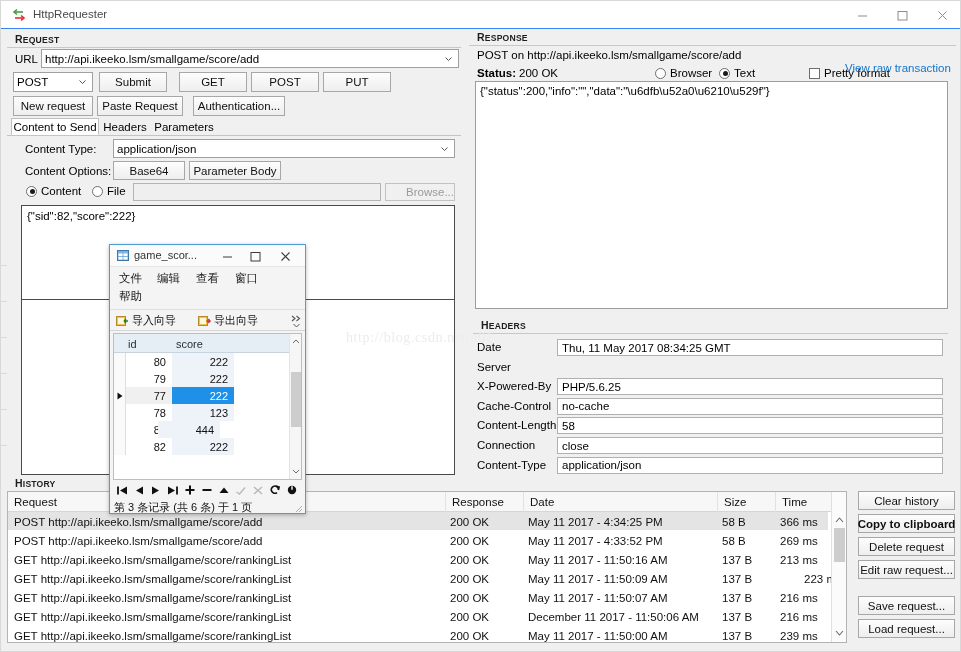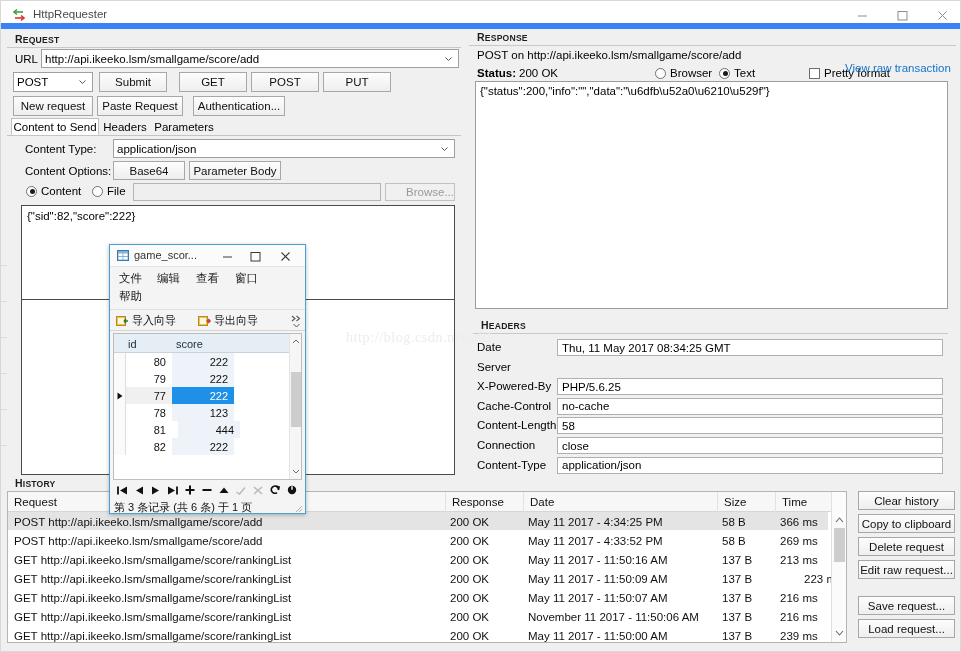--- a/index.html
+++ b/index.html
@@ -17,21 +17,21 @@
     width: 961px; height: 652px;
     background: #f0f0f0;
     border: 1px solid #d8d8d8;
     overflow: hidden;
   }
 
   
   .titlebar {
     position: absolute; left:0; top:0; width:961px; height:28px;
     background:#ffffff;
-    border-bottom:6px solid #3b82f6;
+    border-bottom:1px solid #3b82f6;
   }
   .title-icon {
     position:absolute; left:11px; top:7px; width:14px; height:14px;
   }
   .title-text {
     position:absolute; left:32px; top:7px;
     font-size:11.5px; color:#4a4a4a;
   }
   .wincontrols { position:absolute; right:0; top:0; height:28px; display:flex; }
   .wc {
@@ -447,21 +447,21 @@
           <div class="hrow" style="top: 96px;">
             <div class="rcell" style="left: 6px; width: 430px;">GET http://api.ikeeko.lsm/smallgame/score/rankingList</div>
             <div class="rcell" style="left: 442px; width: 74px;">200 OK</div>
             <div class="rcell" style="left: 520px; width: 190px;">May 11 2017 - 11:50:07 AM</div>
             <div class="rcell" style="left: 714px; width: 54px;">137 B</div>
             <div class="rcell" style="left: 772px; width: 52px;">216 ms</div>
           </div>
           <div class="hrow" style="top: 115px;">
             <div class="rcell" style="left: 6px; width: 430px;">GET http://api.ikeeko.lsm/smallgame/score/rankingList</div>
             <div class="rcell" style="left: 442px; width: 74px;">200 OK</div>
-            <div class="rcell" style="left: 520px; width: 190px;">November 11 2017 - 11:50:06 AM</div>
+            <div class="rcell" style="left: 520px; width: 190px;">December 11 2017 - 11:50:06 AM</div>
             <div class="rcell" style="left: 714px; width: 54px;">137 B</div>
             <div class="rcell" style="left: 772px; width: 52px;">216 ms</div>
           </div>
           <div class="hrow" style="top: 134px;">
             <div class="rcell" style="left: 6px; width: 430px;">GET http://api.ikeeko.lsm/smallgame/score/rankingList</div>
             <div class="rcell" style="left: 442px; width: 74px;">200 OK</div>
             <div class="rcell" style="left: 520px; width: 190px;">May 11 2017 - 11:50:00 AM</div>
             <div class="rcell" style="left: 714px; width: 54px;">137 B</div>
             <div class="rcell" style="left: 772px; width: 52px;">239 ms</div>
           </div>
@@ -476,21 +476,21 @@
         <div class="sb-thumb" style="top:36px; height:34px;"></div>
         <div class="sb-arrow" style="bottom:2px;">
           <svg width="9" height="6" viewBox="0 0 9 6">
               <path d="M1 1 L4.5 5 L8 1" fill="none" stroke="#6b6b6b" stroke-width="1.1"></path>
             </svg>
         </div>
       </div>
     </div>
 
     <div class="btn" style="left:851px; top:14px;  width:97px; height:19px;">Clear history</div>
-    <div class="btn" style="left:851px; top:37px;  width:97px; height:19px;">Copy to clipboard</div>
+    <div class="btn" style="left:851px; top:37px;  width:97px; height:19px;font-weight:bold;">Copy to clipboard</div>
     <div class="btn" style="left:851px; top:60px;  width:97px; height:19px;">Delete request</div>
     <div class="btn" style="left:851px; top:83px;  width:97px; height:19px;text-align:right;">Edit raw request...</div>
     <div class="btn" style="left:851px; top:119px; width:97px; height:19px;">Save request...</div>
     <div class="btn" style="left:851px; top:142px; width:97px; height:19px;">Load request...</div>
   </div>
 
   <div class="watermark" style="left:345px; top:329px;">http://blog.csdn.net/u01</div>
 
   <div class="mini">
     <div class="mini-title">
@@ -586,21 +586,21 @@
             <div class="mg-c" style="left: 58px; width: 62px; background: rgb(30, 144, 232); color: rgb(255, 255, 255);">222</div>
           </div>
           <div class="mg-row" style="top: 70px;">
             <div class="mg-ind"></div>
             <div class="mg-c" style="left: 12px; width: 46px;">78</div>
             <div class="mg-c" style="left: 58px; width: 62px; background: rgb(237, 243, 249);">123</div>
           </div>
           <div class="mg-row" style="top: 87px;">
             <div class="mg-ind"></div>
             <div class="mg-c" style="left: 12px; width: 46px;">81</div>
-            <div class="mg-c" style="left: 64px; width: 62px; background: rgb(237, 243, 249);">444</div>
+            <div class="mg-c" style="left: 44px; width: 62px; background: rgb(237, 243, 249);">444</div>
           </div>
           <div class="mg-row" style="top: 104px;">
             <div class="mg-ind"></div>
             <div class="mg-c" style="left: 12px; width: 46px;">82</div>
             <div class="mg-c" style="left: 58px; width: 62px; background: rgb(237, 243, 249);">222</div>
           </div>
         </div>
       <div class="mg-sb">
         <div class="sb-arrow" style="top:0px; width:12px;">
           <svg width="8" height="5" viewBox="0 0 8 5">

